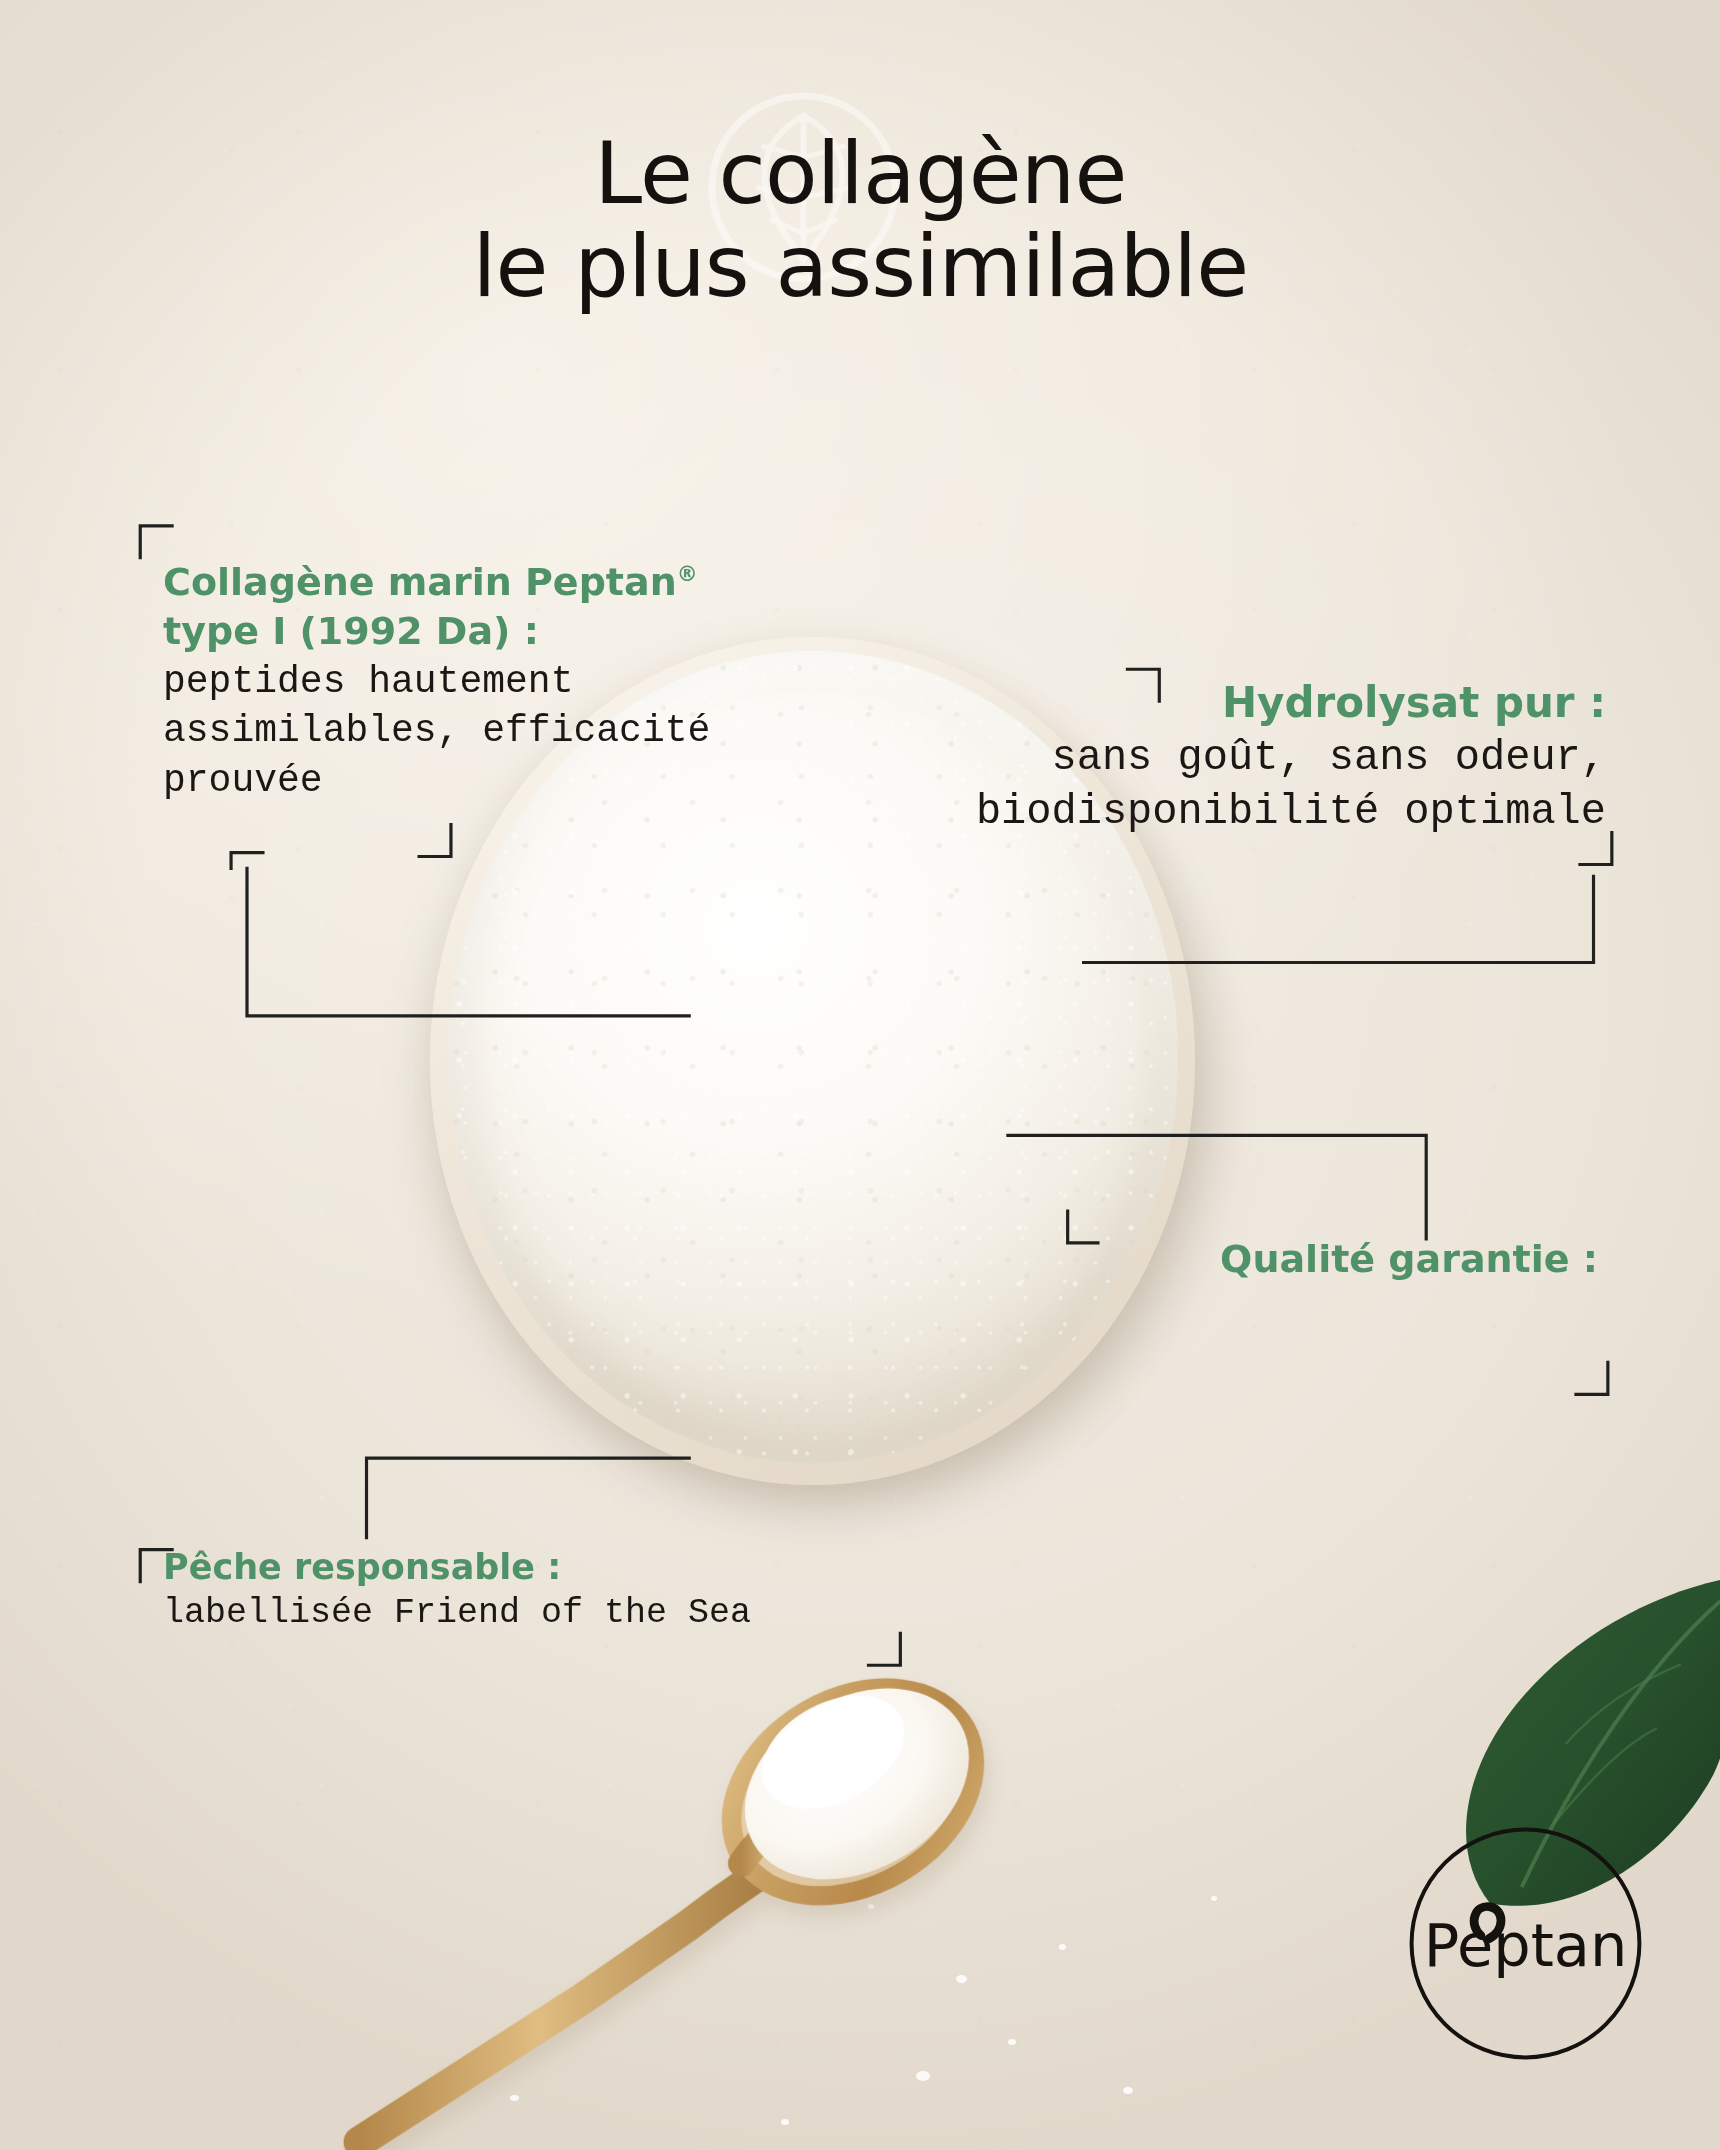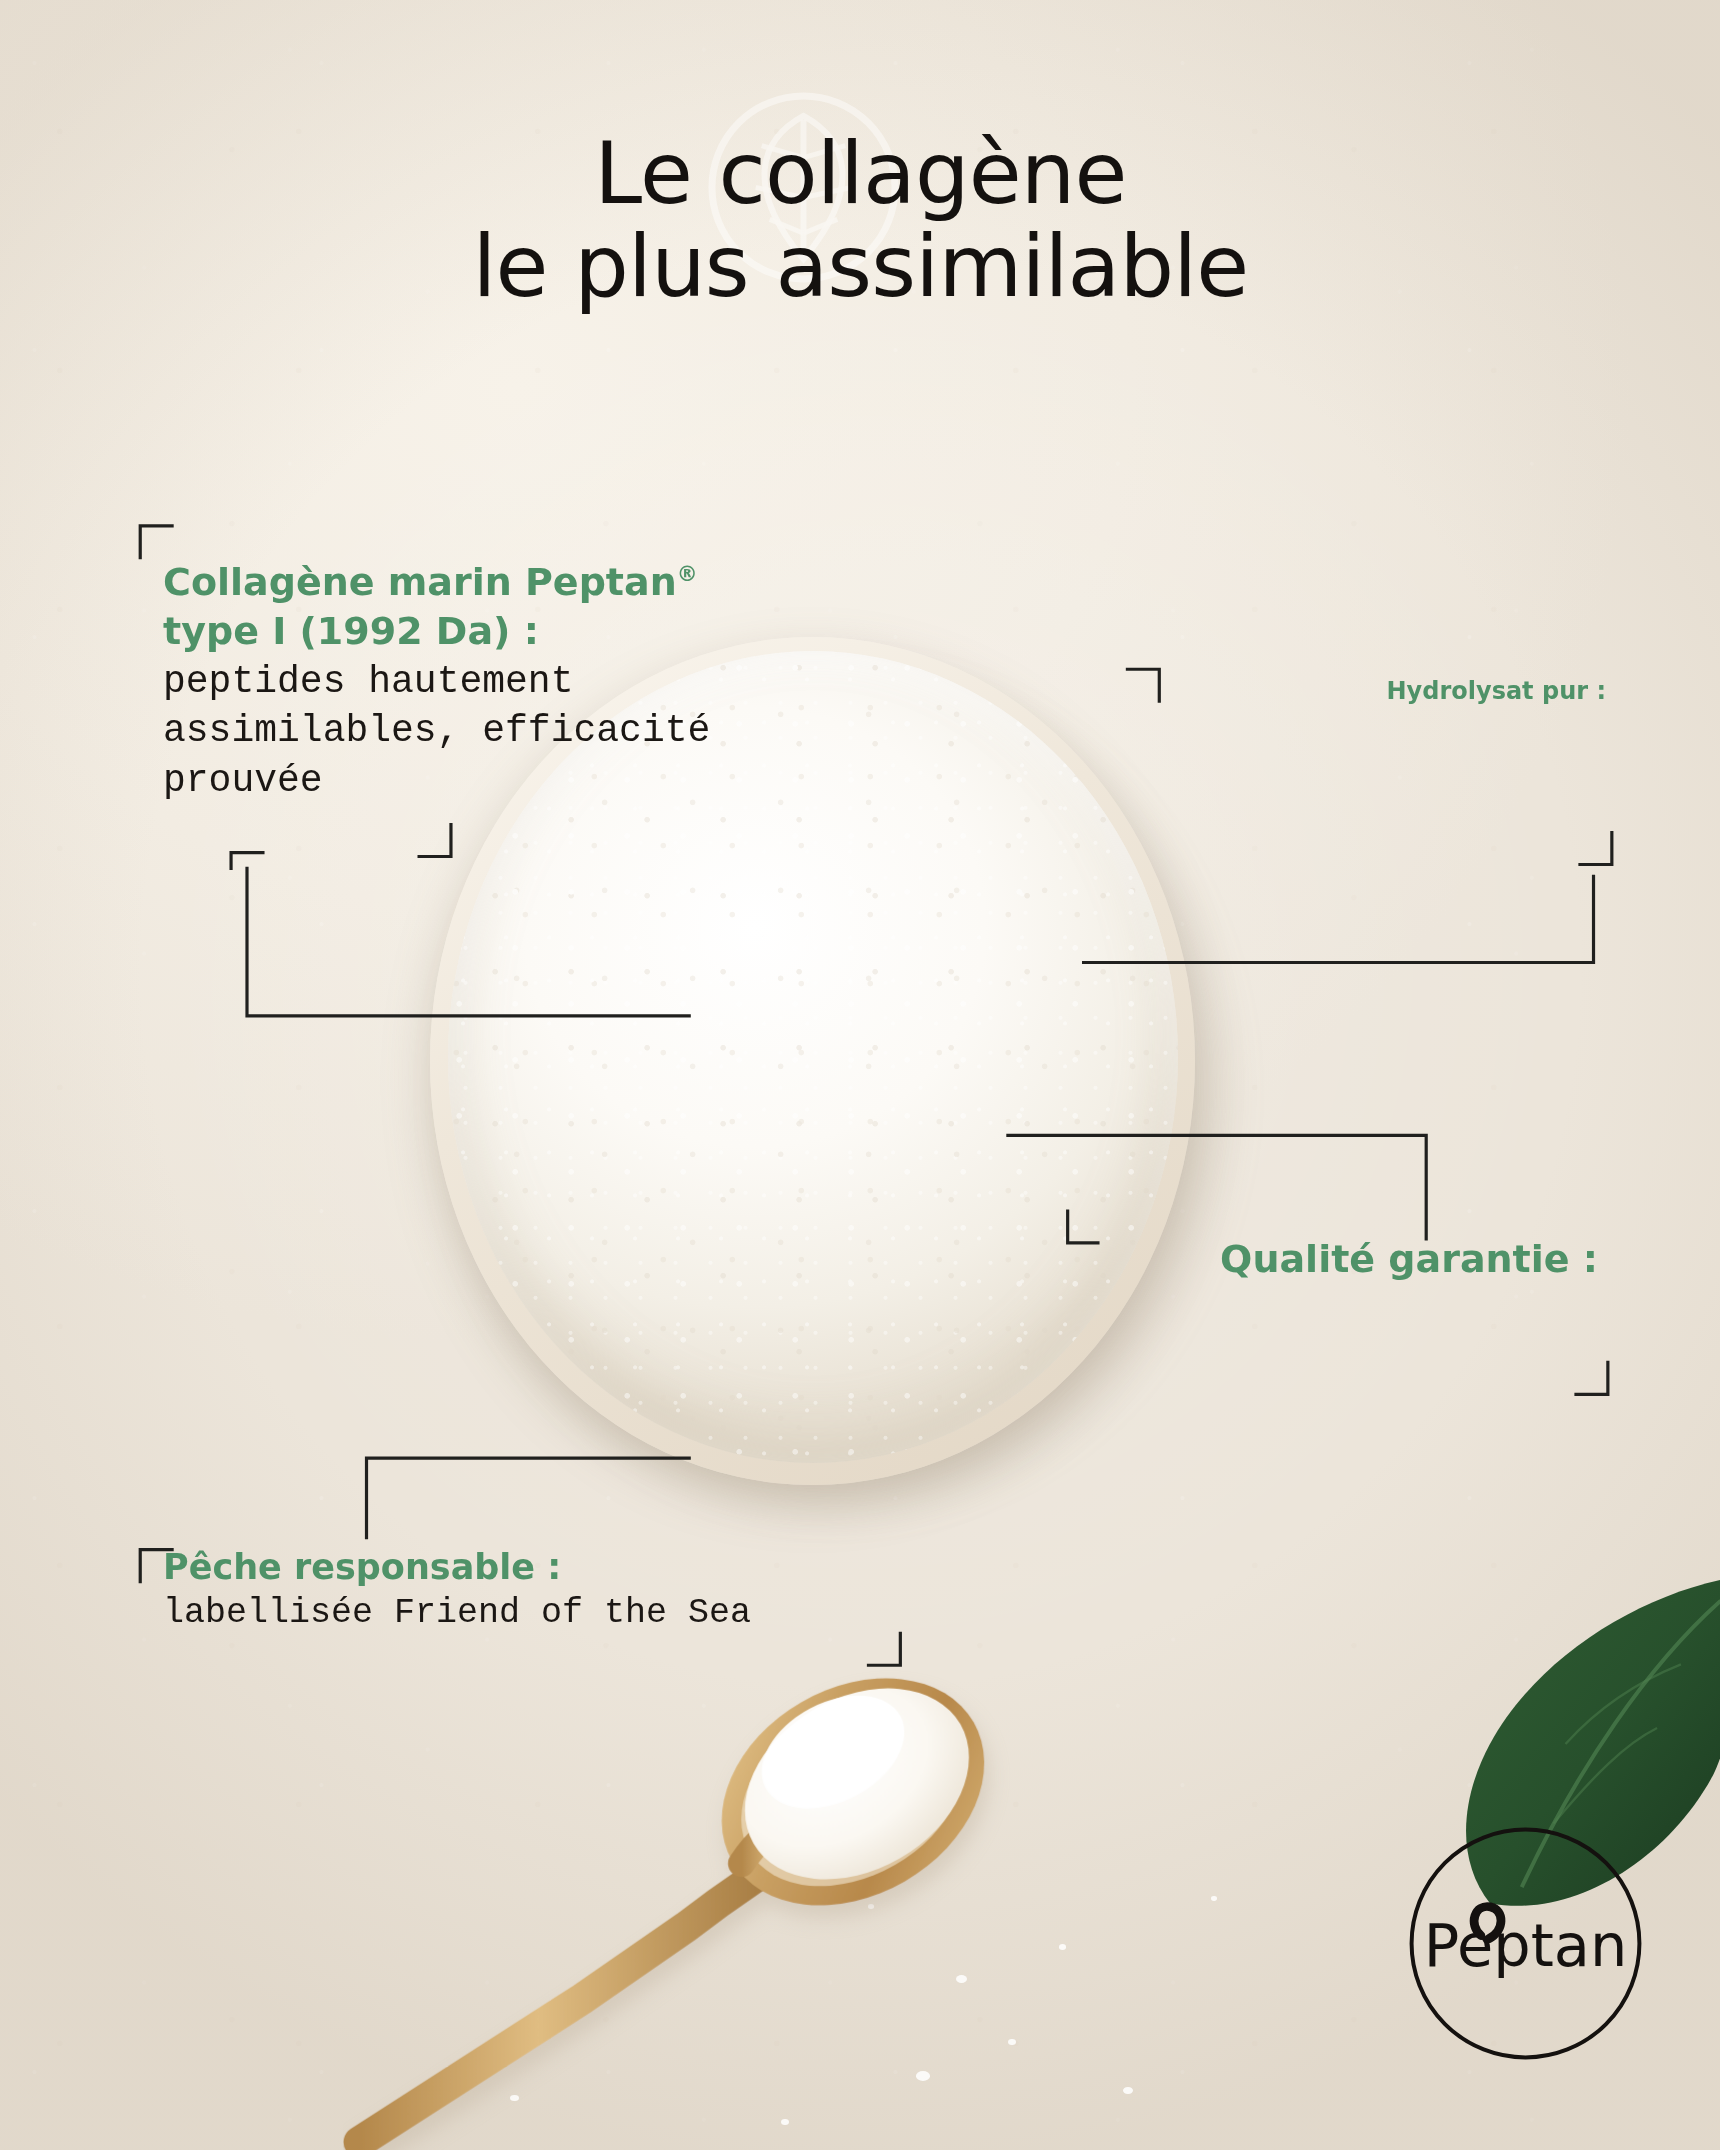--- a/index.html
+++ b/index.html
@@ -162,21 +162,21 @@
   }
   .callout .body {
     color: #1b1714;
     font-weight: 400;
     font-family: Liberation Mono, monospace;
   }
   .c-left  { text-align: left; }
   .c-right { text-align: right; }
 
   .callout-1 { left: 163px; top: 550px; width: 661px; font-size: 38px; line-height: 1.30; }
-  .callout-2 { right: 115px; top: 668px; width: 717px; font-size: 24px; line-height: 1.30; }
+  .callout-2 { right: 115px; top: 668px; width: 717px; font-size: 42px; line-height: 1.30; }
   .callout-3 { right: 123px; top: 1227px; width: 693px; font-size: 38px; line-height: 1.30; }
   .callout-4 { left: 163px; top: 1537px; width: 797px; font-size: 35px; line-height: 1.30; }
 
   
   .lines {
     position: absolute;
     inset: 0;
     pointer-events: none;
   }
 
@@ -316,20 +316,24 @@
     </div>
     <div class="body">
       <span>peptides hautement</span><br>
       <span>assimilables, efficacité</span><br>
       <span>prouvée</span>
     </div>
   </div>
 
   <div class="callout callout-2 c-right">
     <div class="hl">Hydrolysat pur :</div>
+    <div class="body">
+      <span>sans goût, sans odeur,</span><br>
+      <span>biodisponibilité optimale</span>
+    </div>
   </div>
 
   <div class="callout callout-3 c-right">
     <div class="hl">Qualité garantie :</div>
   </div>
 
   <div class="callout callout-4 c-left">
     <div class="hl">Pêche responsable :</div>
     <div class="body">labellisée Friend of the Sea</div>
   </div>

